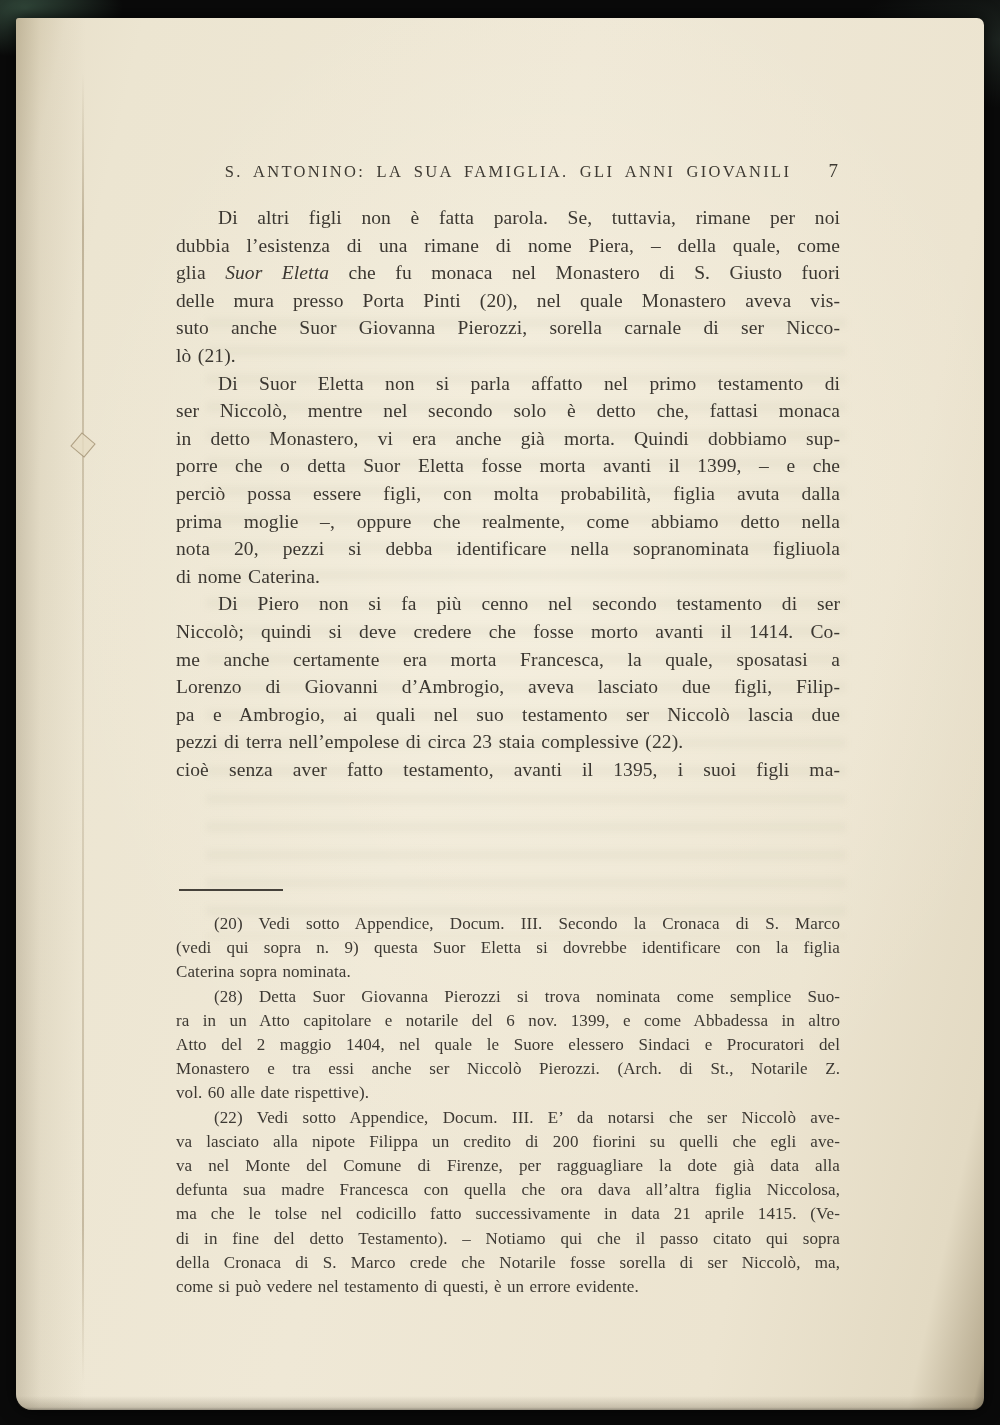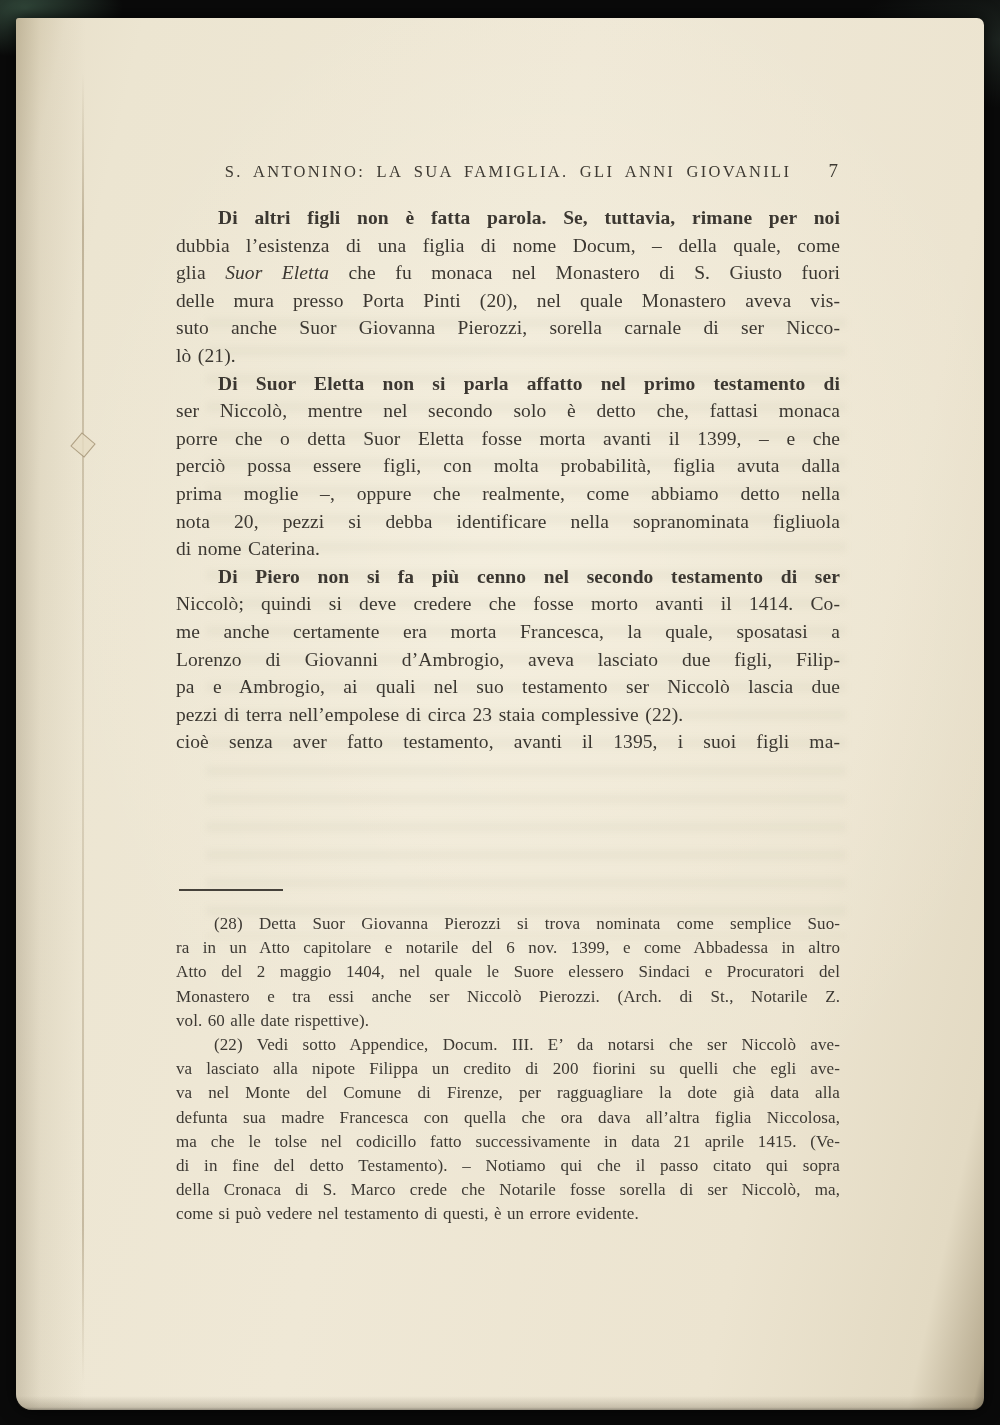--- a/index.html
+++ b/index.html
@@ -71,21 +71,21 @@
     border-top:2px solid #45413a;
   }
   .footnotes{
     position:absolute;left:160px;top:894px;width:664px;
     font-size:17px;line-height:24.2px;
     letter-spacing:0.1px;word-spacing:1px;
     color:#3d3933;
   }
   .tline{text-align:justify;text-align-last:justify;}
   .tline.endline{text-align-last:left;}
-  .body-text .tline.indent{text-indent:42px;font-weight:bold;}
+  .body-text .tline.indent{text-indent:42px;}
   .footnotes .tline.indent{text-indent:38px;}
   .it{font-style:italic;}
 </style>
 </head>
 <body>
 
 <div class="scene">
   <div class="paper">
     <div class="gutter-shade"></div>
     <div class="crease"></div>
@@ -93,29 +93,30 @@
     <div class="show-through"></div>
 
     <header class="running-head">
       <span>S. ANTONINO: LA SUA FAMIGLIA. GLI ANNI GIOVANILI</span>
       <span class="page-num">7</span>
     </header>
 
     <main class="body-text" id="body-text">
         <div>
           <div class="tline indent"><span>Di altri figli non è fatta parola. Se, tuttavia, rimane per noi</span></div>
-          <div class="tline"><span>dubbia l’esistenza di una figlia di nome Docum, – della quale, come</span></div>
+          <div class="tline"><span>dubbia l’esistenza di una rimane di nome Piera, – della quale, come</span></div>
           <div class="tline"><span>glia </span><span class="it">Suor Eletta</span><span> che fu monaca nel Monastero di S. Giusto fuori</span></div>
           <div class="tline"><span>delle mura presso Porta Pinti (20), nel quale Monastero aveva vis-</span></div>
           <div class="tline"><span>suto anche Suor Giovanna Pierozzi, sorella carnale di ser Nicco-</span></div>
           <div class="tline endline"><span>lò (21).</span></div>
         </div>
         <div>
           <div class="tline indent"><span>Di Suor Eletta non si parla affatto nel primo testamento di</span></div>
           <div class="tline"><span>ser Niccolò, mentre nel secondo solo è detto che, fattasi monaca</span></div>
+          <div class="tline"><span>in detto Monastero, vi era anche già morta. Quindi dobbiamo sup-</span></div>
           <div class="tline"><span>porre che o detta Suor Eletta fosse morta avanti il 1399, – e che</span></div>
           <div class="tline"><span>perciò possa essere figli, con molta probabilità, figlia avuta dalla</span></div>
           <div class="tline"><span>prima moglie –, oppure che realmente, come abbiamo detto nella</span></div>
           <div class="tline"><span>nota 20, pezzi si debba identificare nella sopranominata figliuola</span></div>
           <div class="tline endline"><span>di nome Caterina.</span></div>
         </div>
         <div>
           <div class="tline indent"><span>Di Piero non si fa più cenno nel secondo testamento di ser</span></div>
           <div class="tline"><span>Niccolò; quindi si deve credere che fosse morto avanti il 1414. Co-</span></div>
           <div class="tline"><span>me anche certamente era morta Francesca, la quale, sposatasi a</span></div>
@@ -125,20 +126,25 @@
         </div>
         <div>
           <div class="tline"><span>cioè senza aver fatto testamento, avanti il 1395, i suoi figli ma-</span></div>
         </div>
       </main>
 
     <div class="footnote-rule"></div>
 
     <section class="footnotes" id="footnotes">
         <div>
+          <div class="tline indent"><span>(20) Vedi sotto Appendice, Docum. III. Secondo la Cronaca di S. Marco</span></div>
+          <div class="tline"><span>(vedi qui sopra n. 9) questa Suor Eletta si dovrebbe identificare con la figlia</span></div>
+          <div class="tline endline"><span>Caterina sopra nominata.</span></div>
+        </div>
+        <div>
           <div class="tline indent"><span>(28) Detta Suor Giovanna Pierozzi si trova nominata come semplice Suo-</span></div>
           <div class="tline"><span>ra in un Atto capitolare e notarile del 6 nov. 1399, e come Abbadessa in altro</span></div>
           <div class="tline"><span>Atto del 2 maggio 1404, nel quale le Suore elessero Sindaci e Procuratori del</span></div>
           <div class="tline"><span>Monastero e tra essi anche ser Niccolò Pierozzi. (Arch. di St., Notarile Z.</span></div>
           <div class="tline endline"><span>vol. 60 alle date rispettive).</span></div>
         </div>
         <div>
           <div class="tline indent"><span>(22) Vedi sotto Appendice, Docum. III. E’ da notarsi che ser Niccolò ave-</span></div>
           <div class="tline"><span>va lasciato alla nipote Filippa un credito di 200 fiorini su quelli che egli ave-</span></div>
           <div class="tline"><span>va nel Monte del Comune di Firenze, per ragguagliare la dote già data alla</span></div>

